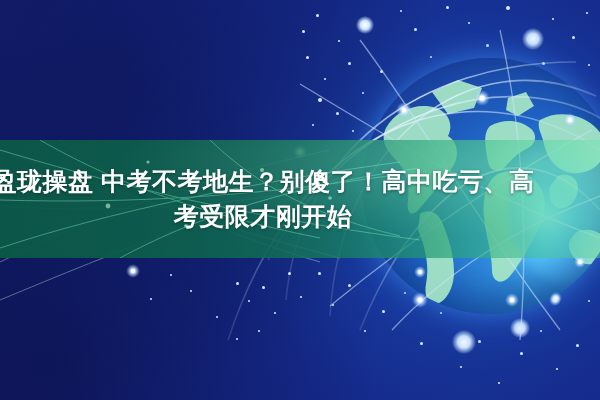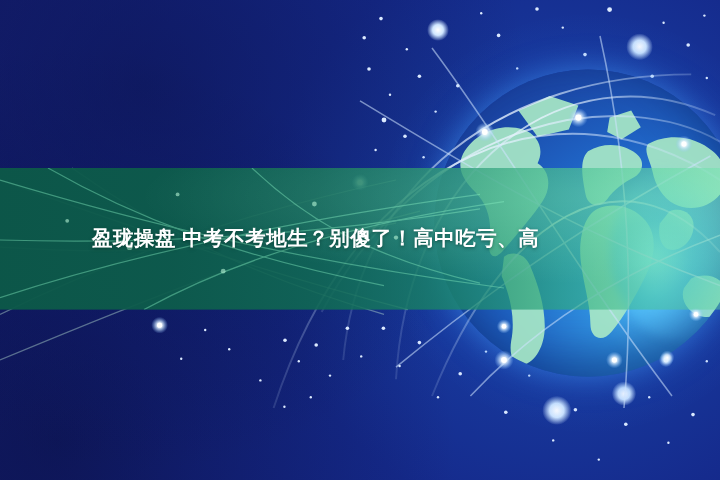--- a/index.html
+++ b/index.html
@@ -109,21 +109,21 @@
     left: 0;
     top: 140px;
     width: 524px;
     height: 118px;
     display: flex;
     flex-direction: column;
     align-items: center;
     justify-content: center;
     gap: 5px;
     color: #ffffff;
-    font-size: 17px;
+    font-size: 25px;
     font-weight: bold;
     letter-spacing: 0.5px;
     line-height: 1.18;
     text-shadow: 0 1px 3px rgba(0,40,30,0.55);
     white-space: nowrap;
     user-select: none;
   }
   .headline .line1 { padding-left: 2px; }
   .headline .line2 { padding-left: 2px; }
 </style>
@@ -319,15 +319,16 @@
         <circle cx="56" cy="44" r="1.6"></circle>
         <circle cx="330" cy="58" r="1.8"></circle>
         <circle cx="148" cy="22" r="1.6"></circle>
       </g>
     </svg>
     <div class="band-sheen"></div>
   </div>
 
   <div class="headline">
     <div class="line1">盈珑操盘 中考不考地生？别傻了！高中吃亏、高</div>
+    <div class="line2">考受限才刚开始</div>
   </div>
 
 </div>
 
 </body></html>

